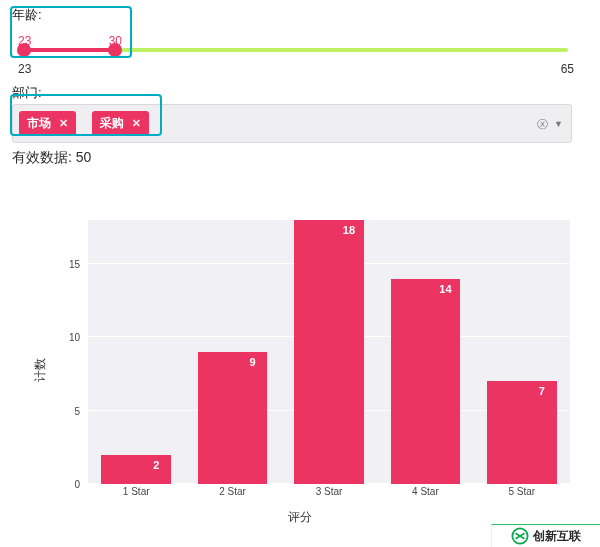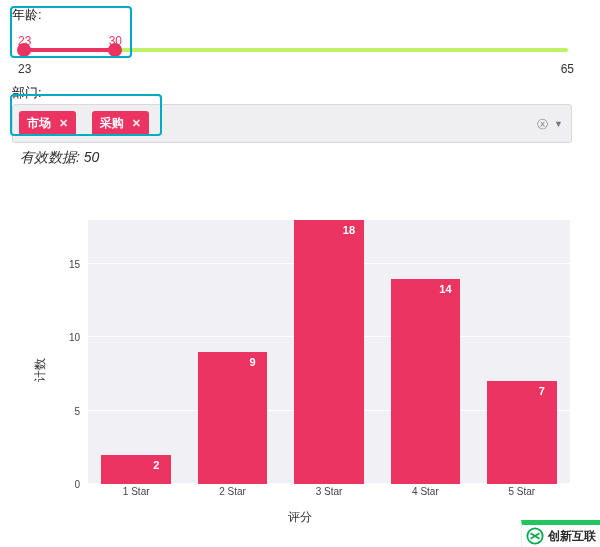--- a/index.html
+++ b/index.html
@@ -67,22 +67,22 @@
     color: #7a7a7e; font-size: 11px;
   }
   .select-clear { cursor: pointer; }
   .select-caret { cursor: pointer; font-size: 9px; }
   .highlight-box-2 {
     position: absolute; left: 10px; top: 94px; width: 152px; height: 42px;
     border: 2px solid #00acc4; border-radius: 4px; pointer-events: none;
   }
 
   .count-line {
-    font-style: italic; font-size: 14px; color: #2b2b2b;
-    padding: 6px 12px 0 20px;
+    font-size: 14px; color: #2b2b2b;
+    padding: 6px 12px 0 12px;
   }
 
   
   .chart-area {
     position: absolute; left: 0; top: 210px; width: 600px; height: 320px;
   }
   .plot {
     position: absolute; left: 88px; top: 10px; right: 30px; bottom: 46px;
     background: #f1f0f4;
   }
@@ -113,23 +113,23 @@
   }
   .xlabel {
     position: absolute; left: 0; right: 0; bottom: 4px;
     text-align: center; font-size: 12px; color: #333;
   }
 
   .watermark {
     position: absolute; right: 0; bottom: 0;
     display: flex; align-items: center; gap: 4px;
     background: rgba(255,255,255,0.85);
-    padding: 2px 4px;
+    padding: 2px 19px;
     font-size: 12px; font-weight: 600; color: #2a2a2a;
-    border-top: 5px solid #22c55e; border-left: 1px solid #eee;
+    border-top: 1px solid #22c55e; border-left: 1px solid #eee;
   }
   .watermark svg { width: 18px; height: 18px; }
 </style>
 </head>
 <body>
 
 <div class="field">
   <div class="field-label">年龄:</div>
   <div class="slider-wrap">
     <div class="slider-track">

